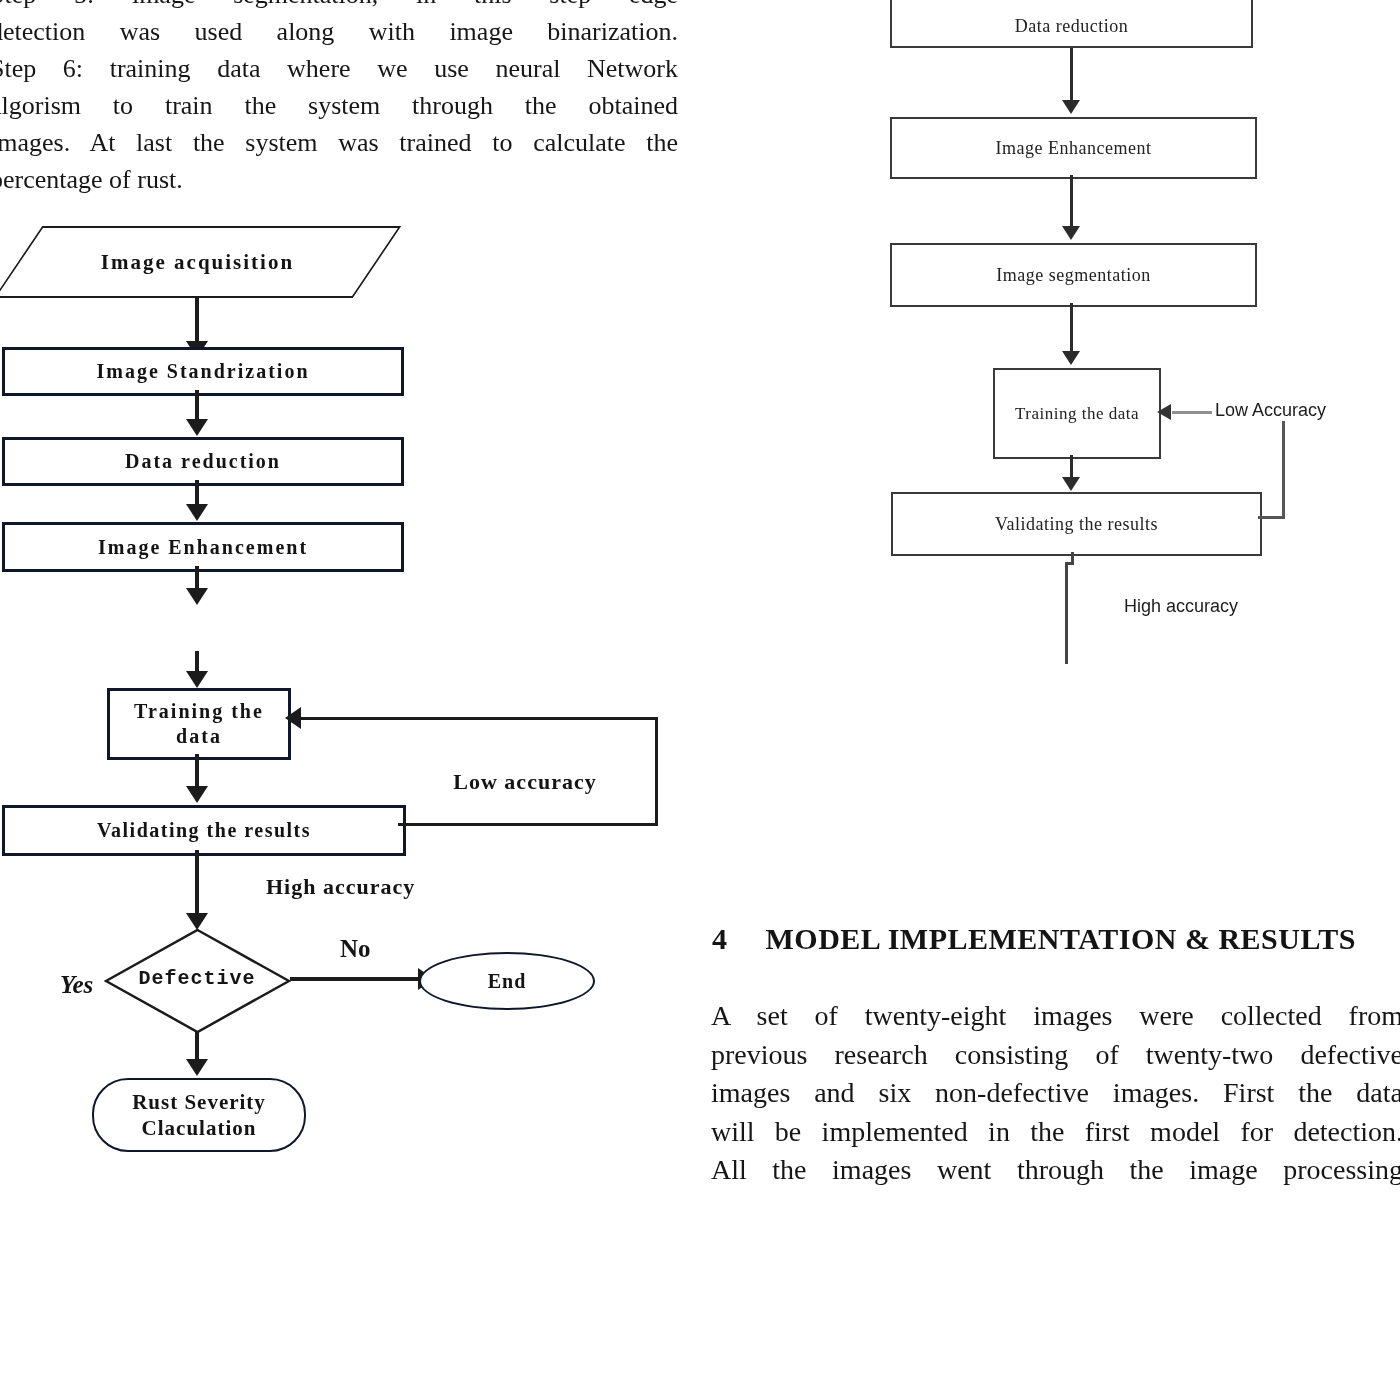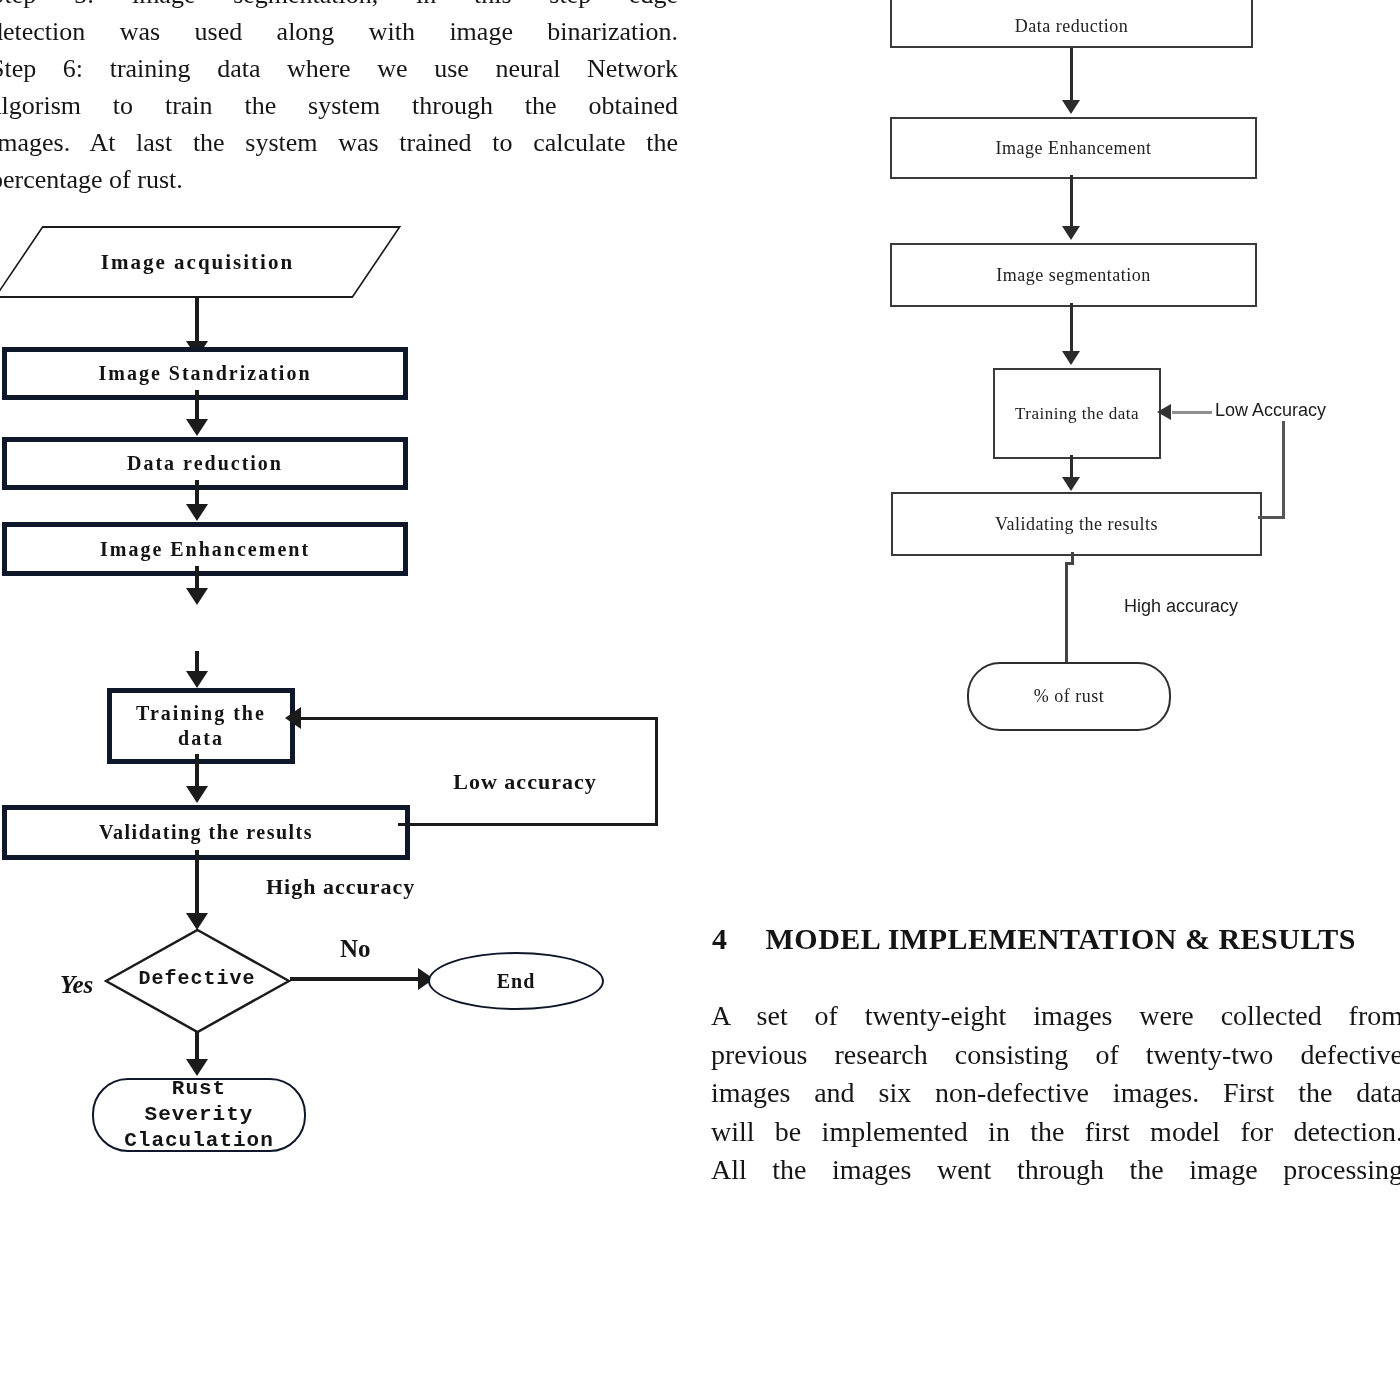--- a/index.html
+++ b/index.html
@@ -5,21 +5,21 @@
   html,body{margin:0;padding:0;background:#fff;}
   body{width:1400px;height:1400px;position:relative;overflow:hidden;}
   .sheet{position:absolute;left:0;top:0;width:1400px;height:1400px;filter:blur(0.4px);color:#1b1b1b;}
   .abs{position:absolute;}
   .serif{font-family:"Liberation Serif",serif;}
   
   .tjline{font-family:"Liberation Serif",serif;font-size:26px;line-height:37px;text-align:justify;text-align-last:justify;color:#161616;}
   .tlast{text-align:left;text-align-last:left;}
   .bjline{font-family:"Liberation Serif",serif;font-size:28px;line-height:38.6px;text-align:justify;text-align-last:justify;color:#161616;}
   
-  .lbox{position:absolute;border:5px solid #0f172a;background:#fff;display:flex;align-items:center;justify-content:center;text-align:center;}
+  .lbox{position:absolute;border:3px solid #0f172a;background:#fff;display:flex;align-items:center;justify-content:center;text-align:center;}
   .lnode{font-family:"Liberation Serif",serif;font-weight:bold;font-size:20px;letter-spacing:2px;color:#141414;}
   .llabel{position:absolute;font-family:"Liberation Serif",serif;font-weight:bold;color:#141414;}
   .stem{position:absolute;background:#1b1b1b;}
   .ah-down{position:absolute;width:0;height:0;border-left:11px solid transparent;border-right:11px solid transparent;border-top:17px solid #1b1b1b;}
   .ah-left{position:absolute;width:0;height:0;border-top:11px solid transparent;border-bottom:11px solid transparent;border-right:16px solid #1b1b1b;}
   .ah-right{position:absolute;width:0;height:0;border-top:11px solid transparent;border-bottom:11px solid transparent;border-left:16px solid #1b1b1b;}
   
   .rbox{position:absolute;border:2px solid #3a3a3a;background:#fff;display:flex;align-items:center;justify-content:center;text-align:center;}
   .rnode{font-family:"Liberation Serif",serif;font-size:18px;letter-spacing:0.5px;color:#222;}
   .rstem{position:absolute;background:#2b2b2b;}
@@ -100,28 +100,28 @@
 
   <svg class="abs" style="left:104px;top:928px;" width="187" height="106" viewBox="0 0 187 106">
     <polygon points="93.5,2 185,53 93.5,104 2,53" fill="#ffffff" stroke="#1b1b1b" stroke-width="2.5"></polygon>
   </svg>
   <div class="llabel" style="left:117px;top:967px;width:160px;font-size:20px;text-align:center;letter-spacing:1px;font-family:Liberation Mono, monospace;">Defective</div>
   <div class="llabel" style="left:60px;top:971px;font-size:25px;font-style:italic;">Yes</div>
 
   <div class="stem" style="left:290px;top:977px;width:130px;height:4px;"></div>
   <div class="ah-right" style="left:418px;top:968px;"></div>
   <div class="llabel" style="left:340px;top:935px;font-size:25px;">No</div>
-  <div class="lbox" style="left:428px;top:952px;width:172px;height:54px;border-width:2.5px;border-radius:50%;">
+  <div class="lbox" style="left:419px;top:952px;width:172px;height:54px;border-width:2.5px;border-radius:50%;">
     <span class="lnode" style="letter-spacing:1px;">End</span>
   </div>
 
   <div class="stem" style="left:195px;top:1032px;width:4px;height:28px;"></div>
   <div class="ah-down" style="left:186px;top:1059px;"></div>
   <div class="lbox" style="left:92px;top:1078px;width:210px;height:70px;border-width:2.5px;border-radius:36px;">
-    <span class="lnode" style="width:175px;font-size:21px;line-height:26px;letter-spacing:1px;font-family:Liberation Mono, monospace;">Rust Severity Claculation</span>
+    <span class="lnode" style="width:175px;font-size:21px;line-height:26px;letter-spacing:1px;">Rust Severity Claculation</span>
   </div>
 
   <div class="rbox" style="left:890px;top:-26px;width:363px;height:74px;align-items:flex-end;padding-bottom:9px;box-sizing:border-box;">
     <span class="rnode">Data reduction</span>
   </div>
   <div class="rstem" style="left:1070px;top:48px;width:3px;height:53px;"></div>
   <div class="rah-down" style="left:1062px;top:100px;"></div>
 
   <div class="rbox" style="left:890px;top:117px;width:363px;height:58px;">
     <span class="rnode">Image Enhancement</span>
@@ -149,23 +149,20 @@
   <div class="rah-left-sm" style="left:1157px;top:404px;"></div>
   <div class="cline" style="left:1282px;top:411px;width:3px;height:108px;"></div>
   <div class="cline" style="left:1258px;top:516px;width:27px;height:3px;"></div>
   <div class="rlabel" style="left:1212px;top:400px;background:#fff;padding:0 3px;z-index:5;">Low Accuracy</div>
 
   <div class="rstem" style="left:1071px;top:552px;width:3px;height:13px;background:#444;"></div>
   <div class="rstem" style="left:1065px;top:562px;width:9px;height:3px;background:#444;"></div>
   <div class="rstem" style="left:1065px;top:562px;width:3px;height:102px;background:#444;"></div>
   <div class="rlabel" style="left:1124px;top:596px;">High accuracy</div>
 
-  <div class="rbox" style="left:967px;top:662px;width:200px;height:65px;border-width:2.5px;border-color:#2e2e2e;border-radius:33px;">
-    <span class="rnode">% of rust</span>
-  </div>
 
 
   <div class="abs serif" style="left:712px;top:922px;display:flex;gap:38px;font-weight:bold;font-size:30px;letter-spacing:0.5px;color:#141414;">
     <span>4</span>
     <span>MODEL IMPLEMENTATION &amp; RESULTS</span>
   </div>
 
   <div class="abs" style="left:711px;top:997px;width:692px;">
     <div class="bjline">A set of twenty-eight images were collected from</div>
     <div class="bjline">previous research consisting of twenty-two defective</div>

